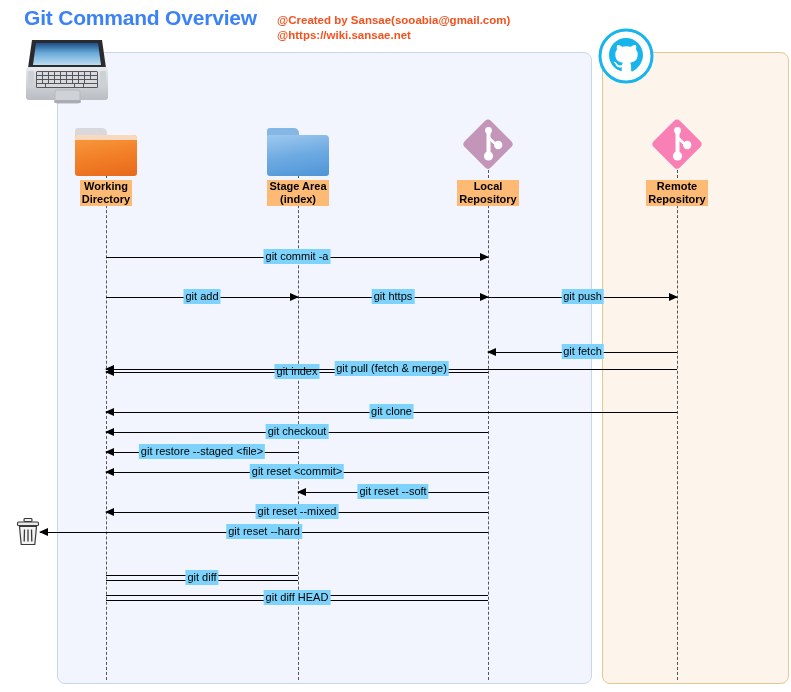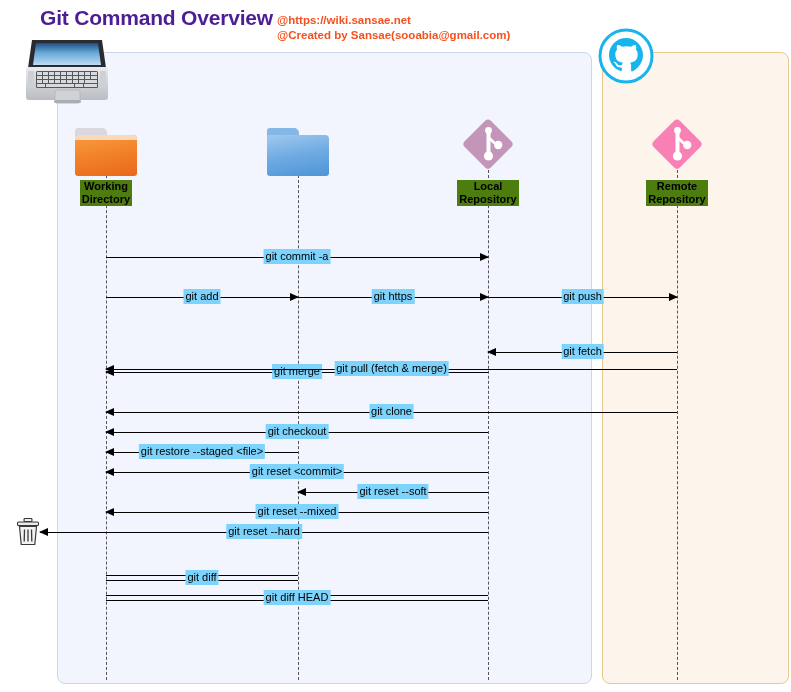--- a/index.html
+++ b/index.html
@@ -12,24 +12,24 @@
     position: relative;
     width: 791px;
     height: 692px;
     overflow: hidden;
     background: #ffffff;
   }
 
   
   .title {
     position: absolute;
-    left: 40px; top: 6px;
+    left: 24px; top: 6px;
     font-size: 21px;
     font-weight: bold;
-    color: #4c1d95;
+    color: #3b82f6;
     letter-spacing: -0.2px;
     white-space: nowrap;
   }
   .credits {
     position: absolute;
     left: 277px; top: 13px;
     font-size: 11.5px;
     font-weight: bold;
     color: #f4511e;
     line-height: 15px;
@@ -73,21 +73,21 @@
   }
 
   
   .actor { position: absolute; text-align: center; }
   .actor .glyph { height: 56px; display: flex; align-items: flex-end; justify-content: center; }
   .actor .label {
     font-size: 11px;
     font-weight: bold;
     color: #000000;
     line-height: 13px;
-    background: #4d7c0f;
+    background: #fdba74;
     display: inline-block;
     padding: 0 2px;
     white-space: pre;
   }
 
   
   .folder { position: relative; width: 62px; height: 48px; }
   .folder .tab {
     position: absolute; left: 0; top: 0; width: 32px; height: 10px;
     border-radius: 3px 5px 0 0;
@@ -131,22 +131,22 @@
   .msg.dbl .lbl { top: -5px; }
 </style>
 </head>
 <body>
 
 <div id="root">
 
   <div class="title">Git Command Overview</div>
 
   <div class="credits">
+    <div>@Created by Sansae(sooabia@gmail.com)</div>
     <div>@https://wiki.sansae.net</div>
-    <div>@Created by Sansae(sooabia@gmail.com)</div>
   </div>
 
   <div class="panel panel-local"></div>
   <div class="panel panel-remote"></div>
 
   <div class="laptop">
     <svg viewBox="0 0 86 72" width="86" height="72">
       <defs>
         <linearGradient id="scr" x1="0" y1="0" x2="0" y2="1">
           <stop offset="0" stop-color="#1d4f86"></stop>
@@ -235,20 +235,22 @@
 Directory</span></div>
       </div>
       <div class="lifeline" style="left: 297.5px;"></div>
       <div class="actor" style="left: 228px; top: 120px; width: 140px;">
         <div class="glyph">
           <div class="folder folder-blue">
             <div class="tab"></div>
             <div class="body"></div>
           </div>
         </div>
+        <div style="margin-top:4px"><span class="label">Stage Area
+(index)</span></div>
       </div>
       <div class="lifeline" style="left: 487.5px;"></div>
       <div class="actor" style="left: 418px; top: 120px; width: 140px;">
         <div class="glyph">
           <div>
   <svg viewBox="0 0 56 56" width="56" height="56">
     <rect x="28" y="2" width="37" height="37" rx="4" transform="rotate(45 28 2)" fill="#c295b9"></rect>
     <g fill="#ffffff">
       <path d="M26.5 16 L30.5 12 L30.5 40 L26.5 40 Z"></path>
       <path d="M28.5 19.5 L37.5 28 L33.5 28 L27 22 Z"></path>
@@ -303,21 +305,21 @@
         <span class="lbl">git push</span>
       </div>
       <div class="msg" style="left: 488px; width: 189px; top: 352px;">
         <div class="line"></div>
         <div class="head left"></div>
         <span class="lbl">git fetch</span>
       </div>
       <div class="msg" style="left: 106px; width: 382px; top: 372px;">
         <div class="line"></div>
         <div class="head left"></div>
-        <span class="lbl">git merge</span>
+        <span class="lbl">git index</span>
       </div>
       <div class="msg" style="left: 106px; width: 571px; top: 369px;">
         <div class="line"></div>
         <div class="head left"></div>
         <span class="lbl">git pull (fetch &amp; merge)</span>
       </div>
       <div class="msg" style="left: 106px; width: 571px; top: 412px; text-decoration: underline;">
         <div class="line"></div>
         <div class="head left"></div>
         <span class="lbl">git clone</span>

